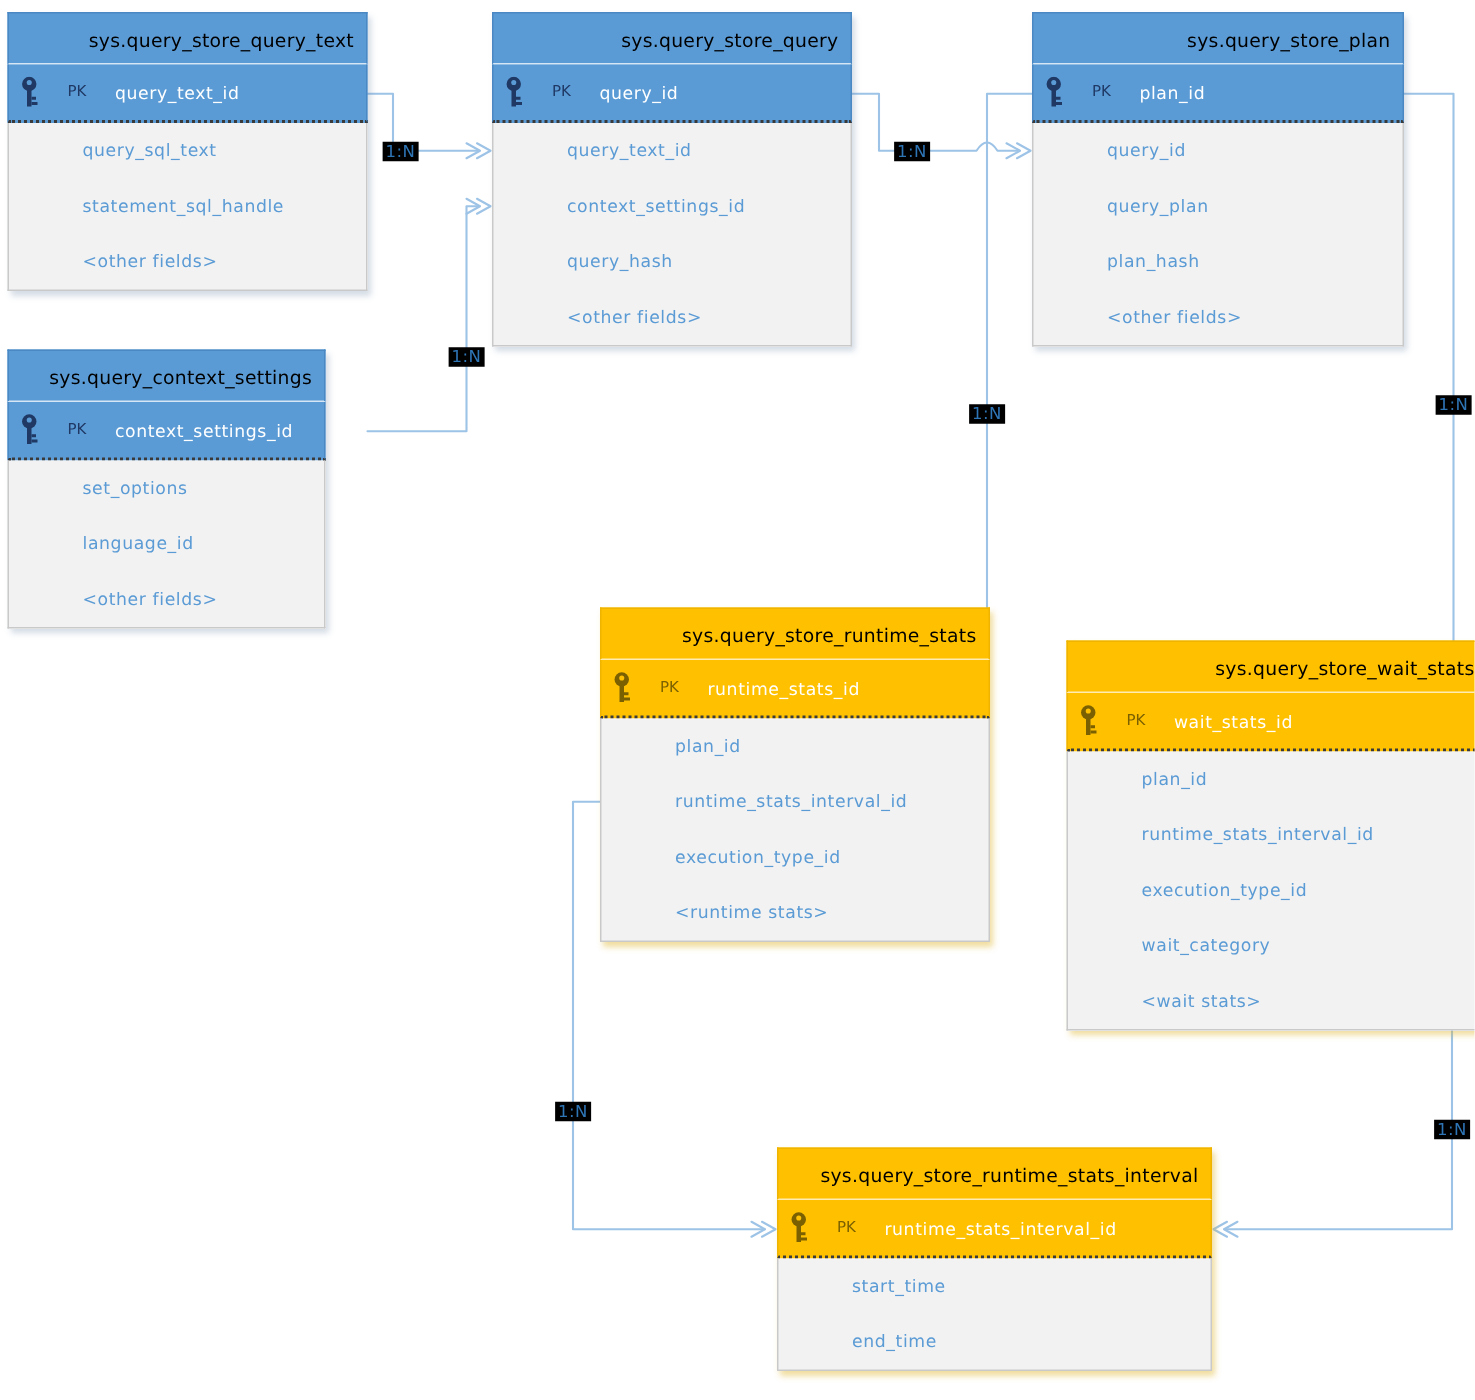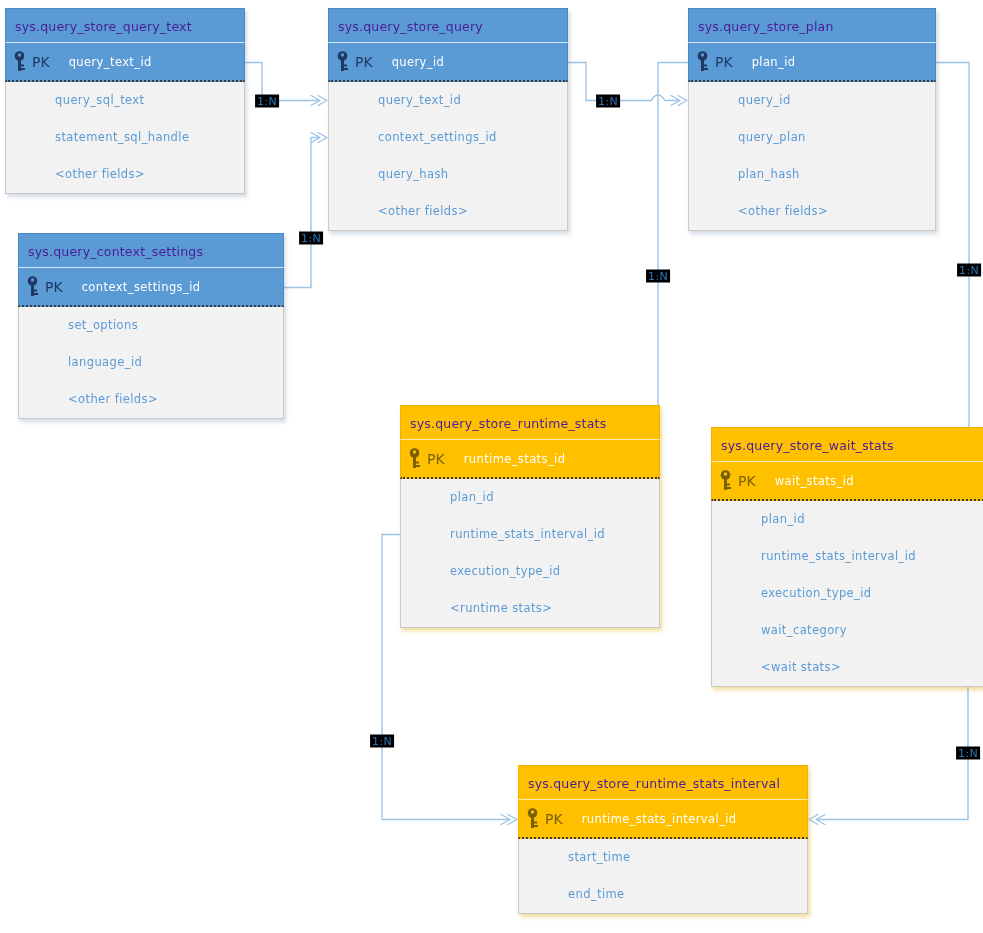--- a/index.html
+++ b/index.html
@@ -12,38 +12,39 @@
   .etable{
     position:absolute;
     box-sizing:border-box;
     z-index:2;
   }
   .etable.blue{ box-shadow:2px 3px 4px rgba(100,130,160,.28); }
   .etable.orange{ box-shadow:2px 3px 4px rgba(222,180,40,.45); }
   .t-header{
     height:35px;line-height:35px;
     padding:0 8px 16px 9px;
-    color:#4c1d95;font-size:12.5px;letter-spacing:.2px;
+    color:#000000;font-size:12.5px;letter-spacing:.2px;
     white-space:nowrap;overflow:hidden;
     box-sizing:border-box;
+    text-align:right;
   }
   .blue .t-header{ background:#5B9BD5;border:1px solid #4A88C4;border-bottom:1px solid rgba(255,255,255,.75); }
   .orange .t-header{ background:#FFC000;border:1px solid #EFB400;border-bottom:1px solid rgba(255,255,255,.7); }
   .t-pk{
     height:39px;
     display:flex;align-items:center;
     box-sizing:border-box;
     padding-left:8px;
     border-left:1px solid #BFBFBF;border-right:1px solid #BFBFBF;
     border-bottom:2px dotted #3a3a3a;
   }
   .blue .t-pk{ background:#5B9BD5;border-left-color:#4A88C4;border-right-color:#4A88C4; }
   .orange .t-pk{ background:#FFC000;border-left-color:#EFB400;border-right-color:#EFB400; }
   .pk-label{
-    font-size:14px;margin-left:5px;
+    font-size:10px;margin-left:18px;
   }
   .blue .pk-label{ color:#1F3864; }
   .orange .pk-label{ color:#7A6000; }
   .pk-field{
     color:#ffffff;font-size:11.5px;letter-spacing:.4px;
     margin-left:19px;white-space:nowrap;
   }
   .t-body{
     background:#F2F2F2;
     border:1px solid #C9C9C9;border-top:none;
@@ -194,21 +195,21 @@
     <span class="pk-field">plan_id</span>
   </div>
   <div class="t-body">
     <div class="t-row">query_id</div>
     <div class="t-row">query_plan</div>
     <div class="t-row">plan_hash</div>
     <div class="t-row">&lt;other fields&gt;</div>
   </div>
 </div>
 
-<div class="etable blue" style="left:18px;top:233px;width:266px">
+<div class="etable blue" style="left:5px;top:233px;width:212px">
   <div class="t-header">sys.query_context_settings</div>
   <div class="t-pk">
     <span class="key">
         <svg viewBox="0 0 13 21" width="13" height="21">
           <circle class="k-main" cx="5.5" cy="5" r="4.8"></circle>
           <circle class="k-hole" cx="5.5" cy="4" r="1.7"></circle>
           <rect class="k-main" x="4" y="9" width="3" height="11"></rect>
           <rect class="k-main" x="7" y="13.5" width="3" height="2"></rect>
           <rect class="k-main" x="7" y="17" width="4" height="2"></rect>
         </svg>

